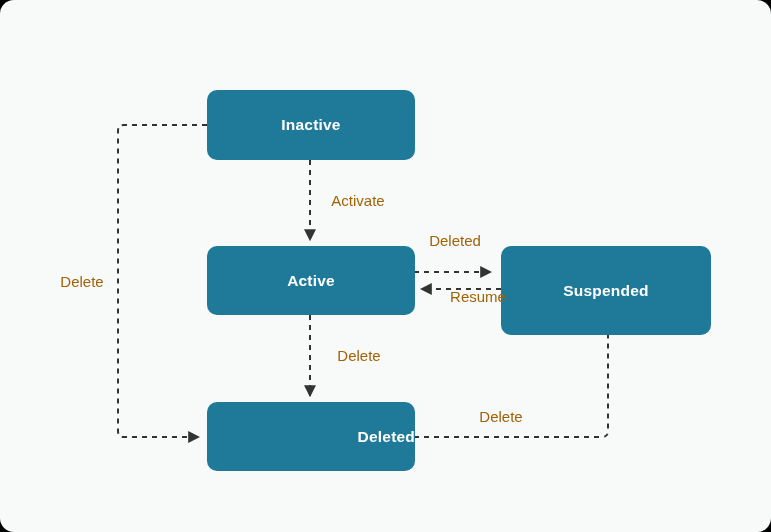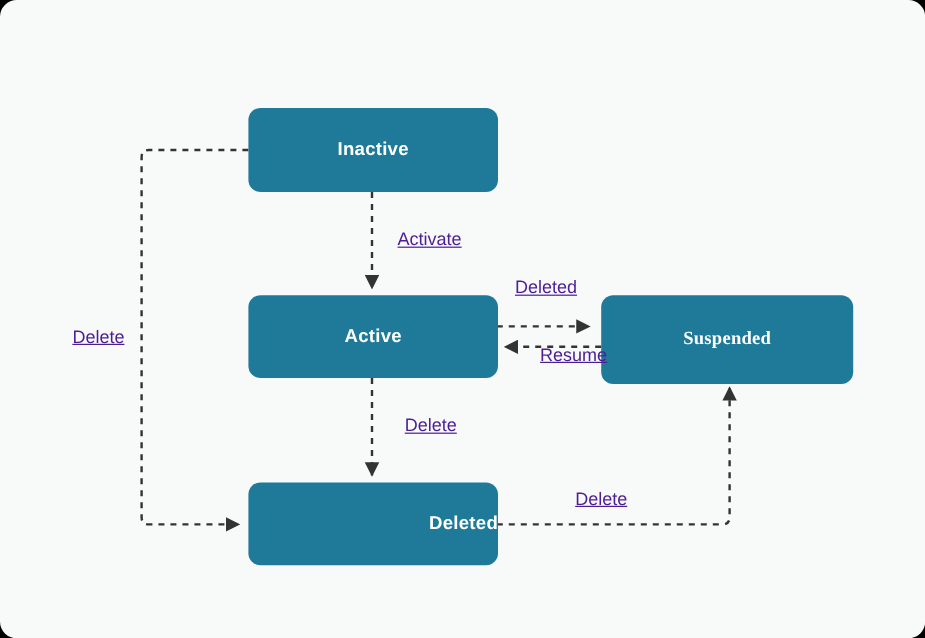--- a/index.html
+++ b/index.html
@@ -36,29 +36,28 @@
     display: flex;
     align-items: center;
     justify-content: center;
     color: #ffffff;
     font-weight: bold;
     font-size: 15.5px;
     letter-spacing: 0.2px;
   }
   .state-inactive  { left: 207px; top:  90px; width: 208px; height: 70px; }
   .state-active    { left: 207px; top: 246px; width: 208px; height: 69px; }
-  .state-suspended { left: 501px; top: 246px; width: 210px; height: 74px; font-family: Liberation Serif, serif; }
+  .state-suspended { left: 501px; top: 246px; width: 210px; height: 89px; }
   .state-deleted   { left: 207px; top: 402px; width: 208px; height: 69px; justify-content: flex-end; }
   .edge-label {
     position: absolute;
     transform: translate(-50%, -50%);
-    color: #4c1d95;
+    color: #a16207;
     font-size: 15px;
     white-space: nowrap;
-    text-decoration: underline;
   }
   .lbl-activate       { left: 358px; top: 200px; }
   .lbl-suspend        { left: 455px; top: 240px; }
   .lbl-resume         { left: 462px; top: 296px; margin-left: 16px; }
   .lbl-delete-mid     { left: 359px; top: 355px; }
   .lbl-delete-left    { left:  82px; top: 281px; }
   .lbl-delete-bottom  { left: 501px; top: 416px; }
 </style>
 </head>
 <body>

